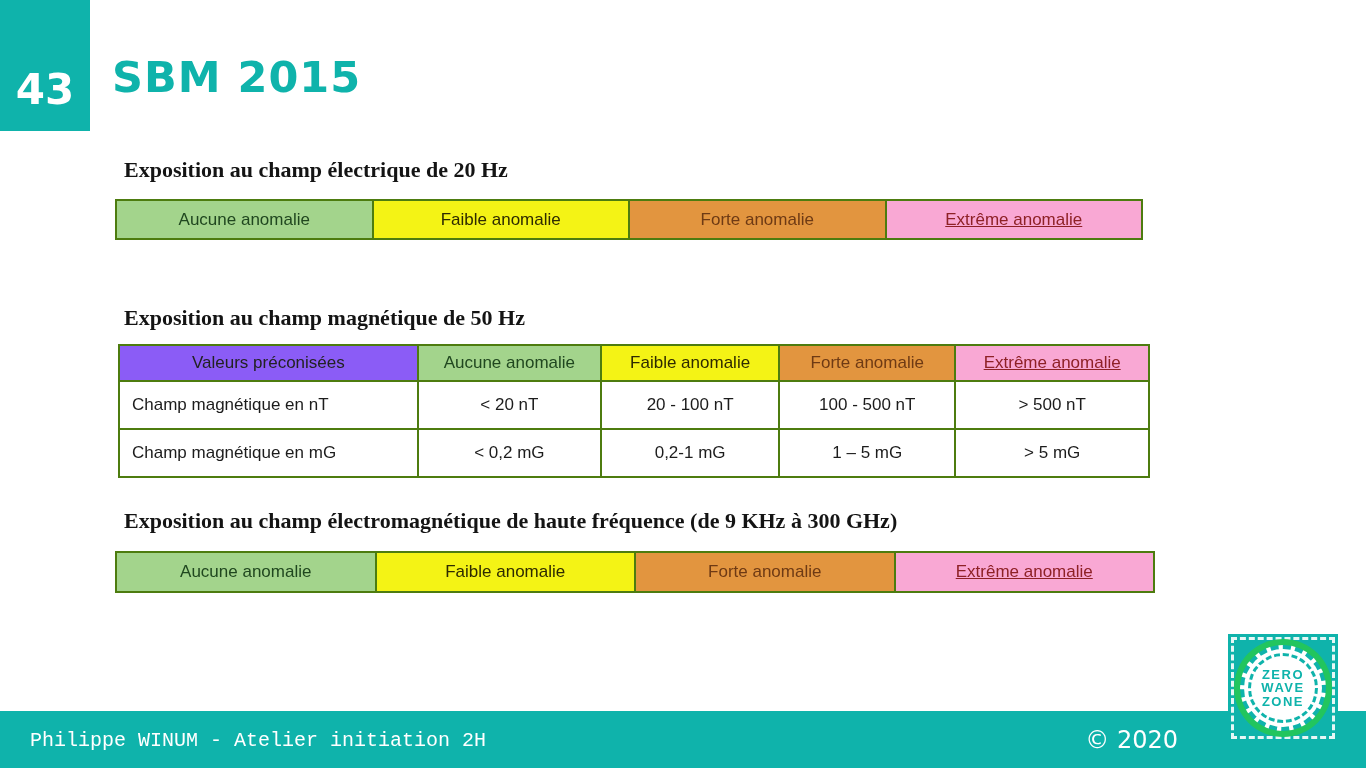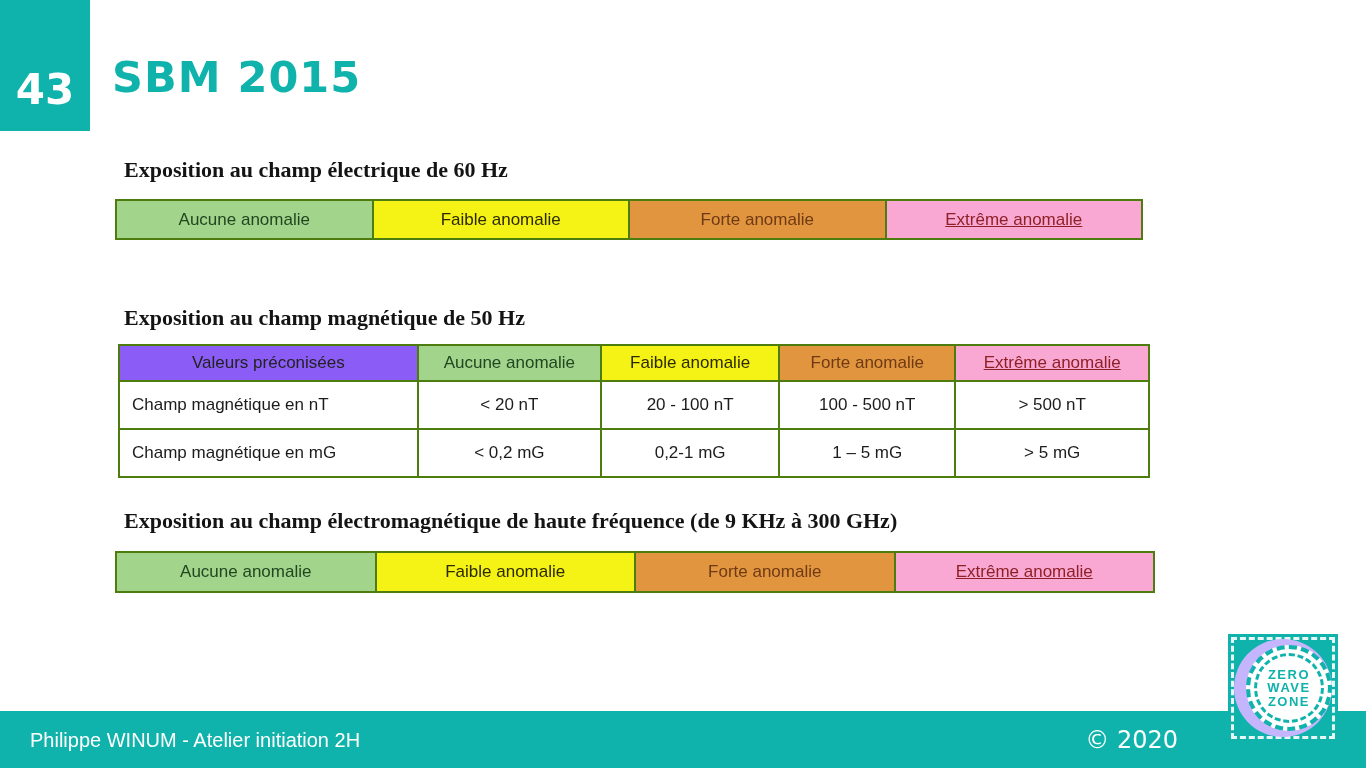--- a/index.html
+++ b/index.html
@@ -72,21 +72,21 @@
 
   
   .footer-bar {
     position: absolute; left: 0; bottom: 0;
     width: 100%; height: 57px;
     background: #0fb3ab;
     z-index: 2;
   }
   .footer-author {
     position: absolute; left: 30px; top: 50%; transform: translateY(-50%);
-    font-family: Liberation Sans, sans-serif;
+    font-family: Liberation Mono, monospace;
     font-size: 20px; color: #ffffff;
   }
   .footer-copyright {
     position: absolute; right: 188px; top: 50%; transform: translateY(-50%);
     font-family: "DejaVu Sans", sans-serif;
     font-size: 24px; color: #ffffff;
   }
 
   
   .zwz-logo {
@@ -94,22 +94,22 @@
     width: 110px; height: 108px;
     background: #0fb3ab;
     z-index: 5;
     display: flex; align-items: center; justify-content: center;
   }
   .zwz-logo::before {
     content: ""; position: absolute; left: 3px; top: 3px; right: 3px; bottom: 3px;
     border: 3px dashed rgba(255,255,255,0.9);
   }
   .zwz-c1 {
-    width: 98px; height: 98px; background: #c4b5fd; border-radius: 50%;
-    display: flex; align-items: center; justify-content: flex-end; position: relative;
+    width: 98px; height: 98px; background: #22c55e; border-radius: 50%;
+    display: flex; align-items: center; justify-content: center; position: relative;
   }
   .zwz-c2 {
     width: 86px; height: 86px; background: #ffffff; border-radius: 50%;
     border: 4px dashed #0fb3ab; box-sizing: border-box;
     display: flex; align-items: center; justify-content: center;
   }
   .zwz-c3 {
     width: 70px; height: 70px; background: #ffffff; border-radius: 50%;
     border: 3px dashed #0fb3ab; box-sizing: border-box;
     display: flex; align-items: center; justify-content: center;
@@ -123,21 +123,21 @@
 </style>
 </head>
 <body>
 
 <div class="slide-number-box">
   <span>43</span>
 </div>
 
 <h1 class="page-title">SBM 2015</h1>
 
-<h2 class="section-heading" id="heading-1">Exposition au champ électrique de 60 Hz</h2>
+<h2 class="section-heading" id="heading-1">Exposition au champ électrique de 20 Hz</h2>
 <table class="exposure" id="table-1">
   <colgroup>
       <col style="width:25%">
       <col style="width:25%">
       <col style="width:25%">
       <col style="width:25%">
     </colgroup>
   <tbody>
       <tr class="hdr">
     <td class="hdr-green">Aucune anomalie</td>

